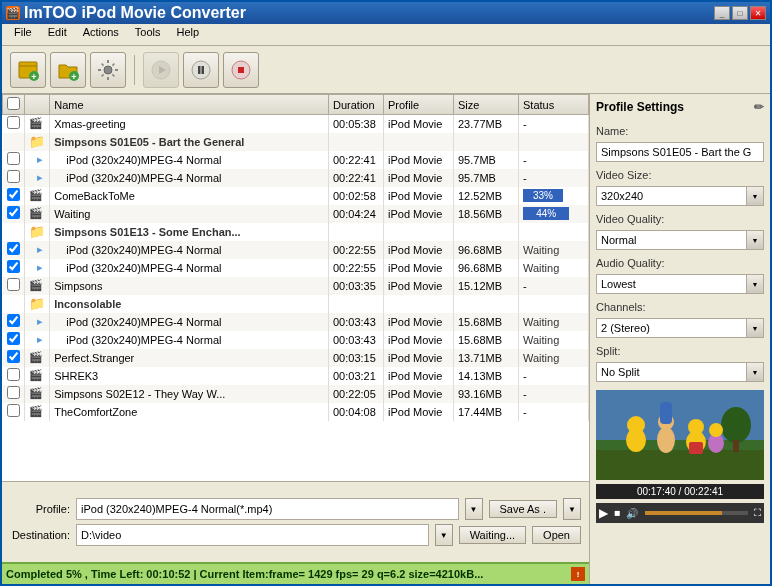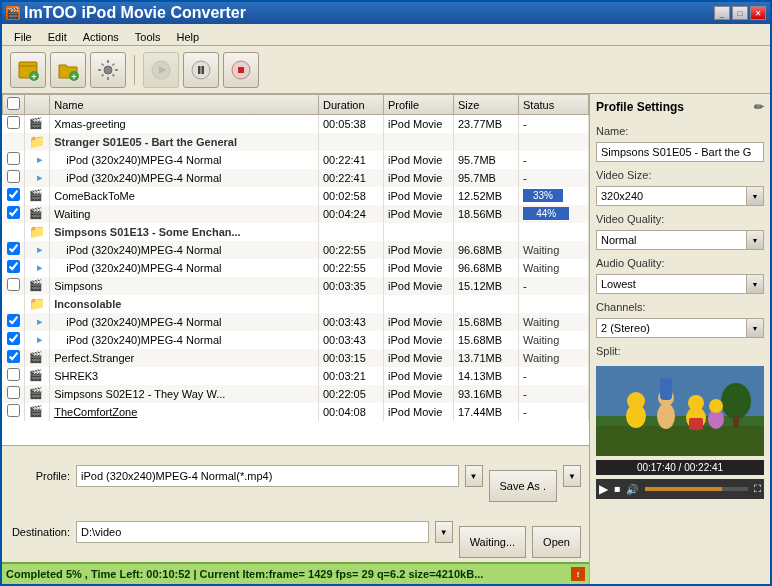--- a/index.html
+++ b/index.html
@@ -11,21 +11,21 @@
     
     .titlebar { background: linear-gradient(to bottom, #2c6fbd, #1a4e9a); height: 22px; display: flex; align-items: center; justify-content: space-between; padding: 0 4px; flex-shrink: 0; }
     .titlebar-left { display: flex; align-items: center; gap: 4px; }
     .titlebar-icon { width: 14px; height: 14px; background: #ff6600; border-radius: 2px; display: flex; align-items: center; justify-content: center; }
     .titlebar-title { color: white; font-size: 16px; font-weight: bold; }
     .titlebar-btns { display: flex; gap: 2px; }
     .titlebar-btn { width: 16px; height: 14px; background: linear-gradient(to bottom, #e8e8e8, #c0c0c0); border: 1px solid #888; font-size: 8px; display: flex; align-items: center; justify-content: center; cursor: pointer; color: #333; }
     .titlebar-btn.close { background: linear-gradient(to bottom, #ff6060, #cc0000); color: white; }
 
     
-    .menubar { background: #ece9d8; border-bottom: 1px solid #b0a898; height: 22px; display: flex; align-items: flex-end; padding: 0 4px; flex-shrink: 0; }
+    .menubar { background: #ece9d8; border-bottom: 1px solid #b0a898; height: 22px; display: flex; align-items: flex-start; padding: 0 4px; flex-shrink: 0; }
     .menu-item { padding: 2px 8px; cursor: pointer; font-size: 11px; }
 
     
     .toolbar { background: #ece9d8; border-bottom: 1px solid #b0a898; height: 48px; display: flex; align-items: center; padding: 4px 8px; gap: 4px; flex-shrink: 0; }
     .toolbar-btn { width: 36px; height: 36px; background: linear-gradient(to bottom, #f5f3ee, #ddd8c8); border: 1px solid #a09888; border-radius: 3px; display: flex; align-items: center; justify-content: center; cursor: pointer; font-size: 18px; }
     .toolbar-sep { width: 1px; height: 30px; background: #b0a898; margin: 0 4px; }
     .toolbar-btn.disabled { opacity: 0.5; }
 
     
     .main-content { display: flex; flex: 1; overflow: hidden; }
@@ -36,26 +36,26 @@
     
     .table-container { flex: 1; overflow-y: auto; background: white; }
     table { width: 100%; border-collapse: collapse; font-size: 11px; }
     thead tr { background: linear-gradient(to bottom, #f0ede4, #dbd8ce); }
     thead th { border: 1px solid #b0a898; padding: 2px 4px; text-align: left; font-weight: normal; cursor: pointer; white-space: nowrap; }
     tbody tr { height: 18px; }
     tbody tr:nth-child(even) { background: #f8f6f2; }
     td { border-right: 1px solid #e0ddd6; padding: 1px 4px; white-space: nowrap; overflow: hidden; }
 
     
-    .bottom-bar { background: #ece9d8; border-top: 1px solid #b0a898; padding: 4px 8px; display: flex; flex-direction: column; gap: 4px; flex-shrink: 0; }
+    .bottom-bar { background: #ece9d8; border-top: 1px solid #b0a898; padding: 16px 8px; display: flex; flex-direction: column; gap: 4px; flex-shrink: 0; }
     .bottom-row { display: flex; align-items: center; gap: 6px; }
     .bottom-label { width: 60px; text-align: right; flex-shrink: 0; }
     .profile-select { flex: 1; height: 22px; background: white; border: 1px solid #b0a898; padding: 0 4px; font-size: 11px; }
     .dest-input { flex: 1; height: 22px; background: white; border: 1px solid #b0a898; padding: 0 4px; font-size: 11px; }
-    .btn-small { height: 32px; padding: 0 10px; background: linear-gradient(to bottom, #f5f3ee, #ddd8c8); border: 1px solid #a09888; cursor: pointer; font-size: 11px; margin-top: 20px; }
+    .btn-small { height: 18px; padding: 0 10px; background: linear-gradient(to bottom, #f5f3ee, #ddd8c8); border: 1px solid #a09888; cursor: pointer; font-size: 11px; }
     .btn-arrow { height: 22px; width: 18px; background: linear-gradient(to bottom, #f5f3ee, #ddd8c8); border: 1px solid #a09888; cursor: pointer; font-size: 8px; display: flex; align-items: center; justify-content: center; }
 
     
     .statusbar { background: #a8d870; border-top: 2px solid #70a840; height: 22px; display: flex; align-items: center; padding: 0 4px; gap: 4px; flex-shrink: 0; }
     .status-text { font-size: 11px; color: #003300; font-weight: bold; flex: 1; }
     .status-icon { width: 14px; height: 14px; background: #cc4400; color: white; display: flex; align-items: center; justify-content: center; font-size: 8px; font-weight: bold; }
 
     
     .right-panel { width: 180px; background: #ece9d8; display: flex; flex-direction: column; padding: 6px; gap: 4px; flex-shrink: 0; }
     .panel-title { font-size: 12px; font-weight: bold; display: flex; justify-content: space-between; align-items: center; margin-bottom: 4px; }
@@ -151,40 +151,40 @@
   <div class="main-content">
 
     <div class="file-list-panel">
       <div class="table-container">
         <table>
           <thead>
             <tr>
               <th style="width:20px"><input type="checkbox" style=""></th>
               <th style="width:18px"></th>
               <th>Name</th>
-              <th style="width:65px">Duration</th>
+              <th style="width:55px">Duration</th>
               <th style="width:70px">Profile</th>
               <th style="width:65px">Size</th>
               <th style="width:70px">Status</th>
             </tr>
           </thead>
           <tbody id="file-table-body">
           <tr>
                 <td style="text-align: center;"><input type="checkbox" style=""></td>
                 <td style="width: 18px;"><span style="color:#5599dd;font-size:11px;">🎬</span></td>
                 <td style="padding-left: 4px; max-width: 180px; overflow: hidden; text-overflow: ellipsis;">Xmas-greeting</td>
                 <td>00:05:38</td>
                 <td>iPod Movie</td>
                 <td>23.77MB</td>
                 <td>-</td>
               </tr>
               <tr>
                 <td style="text-align: center;"></td>
                 <td style="width: 18px;"><span style="color:#d4a800;font-size:13px;">📁</span></td>
-                <td style="padding-left: 4px; max-width: 180px; overflow: hidden; text-overflow: ellipsis; font-weight: bold; color: rgb(51, 51, 51);">Stranger S01E05 - Bart the General</td>
+                <td style="padding-left: 4px; max-width: 180px; overflow: hidden; text-overflow: ellipsis; font-weight: bold; color: rgb(51, 51, 51);">Simpsons S01E05 - Bart the General</td>
                 <td></td>
                 <td></td>
                 <td></td>
                 <td></td>
               </tr>
               <tr>
                 <td style="text-align: center;"><input type="checkbox" style=""></td>
                 <td style="width: 18px;"><span style="color:#5599dd;font-size:11px;padding-left:8px;">▸</span></td>
                 <td style="padding-left: 16px; max-width: 180px; overflow: hidden; text-overflow: ellipsis;">iPod (320x240)MPEG-4 Normal</td>
                 <td>00:22:41</td>
@@ -309,21 +309,21 @@
                 <td style="width: 18px;"><span style="color:#5599dd;font-size:11px;">🎬</span></td>
                 <td style="padding-left: 4px; max-width: 180px; overflow: hidden; text-overflow: ellipsis;">Simpsons S02E12 - They Way W...</td>
                 <td>00:22:05</td>
                 <td>iPod Movie</td>
                 <td>93.16MB</td>
                 <td>-</td>
               </tr>
               <tr>
                 <td style="text-align: center;"><input type="checkbox" style=""></td>
                 <td style="width: 18px;"><span style="color:#5599dd;font-size:11px;">🎬</span></td>
-                <td style="padding-left: 4px; max-width: 180px; overflow: hidden; text-overflow: ellipsis; text-decoration: underline;">TheComfortZone</td>
+                <td style="padding-left: 4px; max-width: 180px; overflow: hidden; text-overflow: ellipsis;">TheComfortZone</td>
                 <td>00:04:08</td>
                 <td>iPod Movie</td>
                 <td>17.44MB</td>
                 <td>-</td>
               </tr>
             </tbody>
         </table>
       </div>
 
       <div class="bottom-bar">
@@ -384,20 +384,26 @@
 
       <div class="field-label">Channels:</div>
       <div class="field-select-wrap">
         <select class="field-select">
           <option>2 (Stereo)</option>
         </select>
         <div class="field-arrow">▼</div>
       </div>
 
       <div class="field-label">Split:</div>
+      <div class="field-select-wrap">
+        <select class="field-select">
+          <option>No Split</option>
+        </select>
+        <div class="field-arrow">▼</div>
+      </div>
 
       <div class="thumbnail">
         <div class="thumbnail-canvas">
           
           <svg width="168" height="90" viewBox="0 0 168 90" xmlns="http://www.w3.org/2000/svg">
             <rect width="168" height="90" fill="#1a2a4a"></rect>
             <rect x="0" y="55" width="168" height="35" fill="#2a4a1a"></rect>
             <rect x="0" y="45" width="168" height="15" fill="#3a6a2a"></rect>
 
             <rect x="0" y="0" width="168" height="50" fill="#4a7aaa"></rect>

